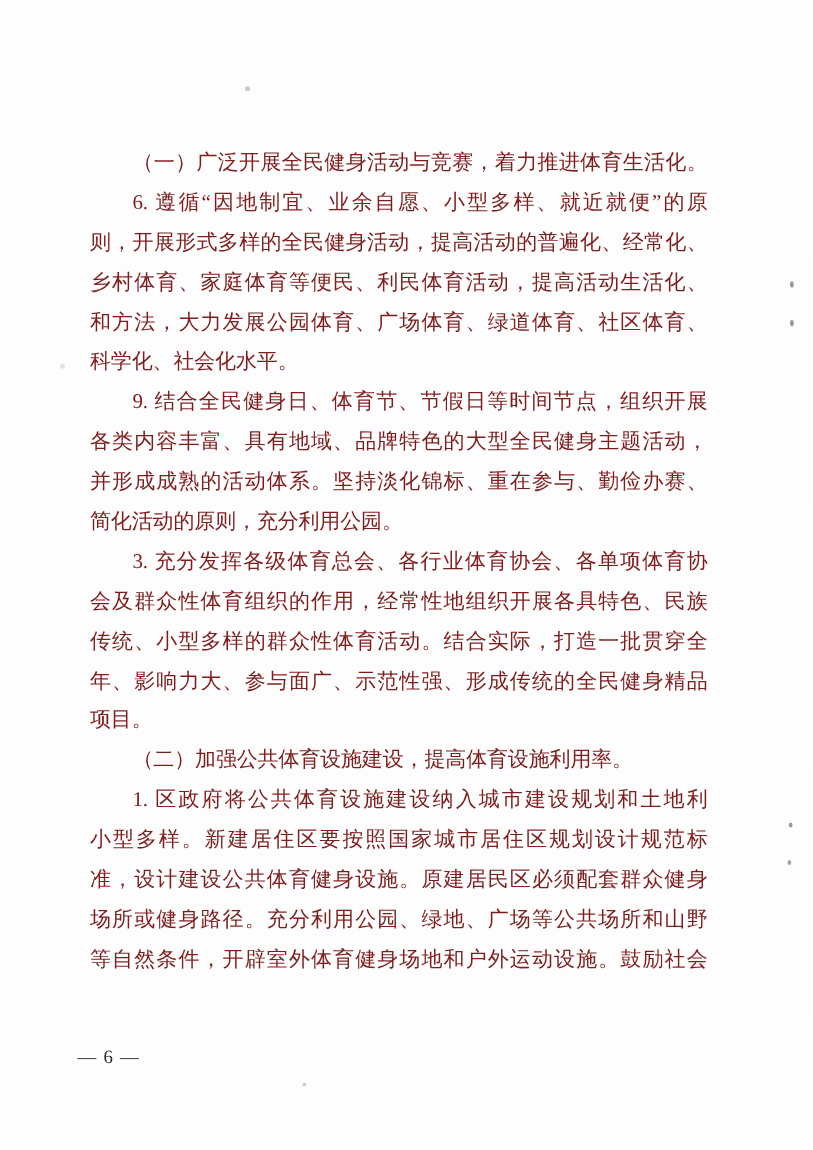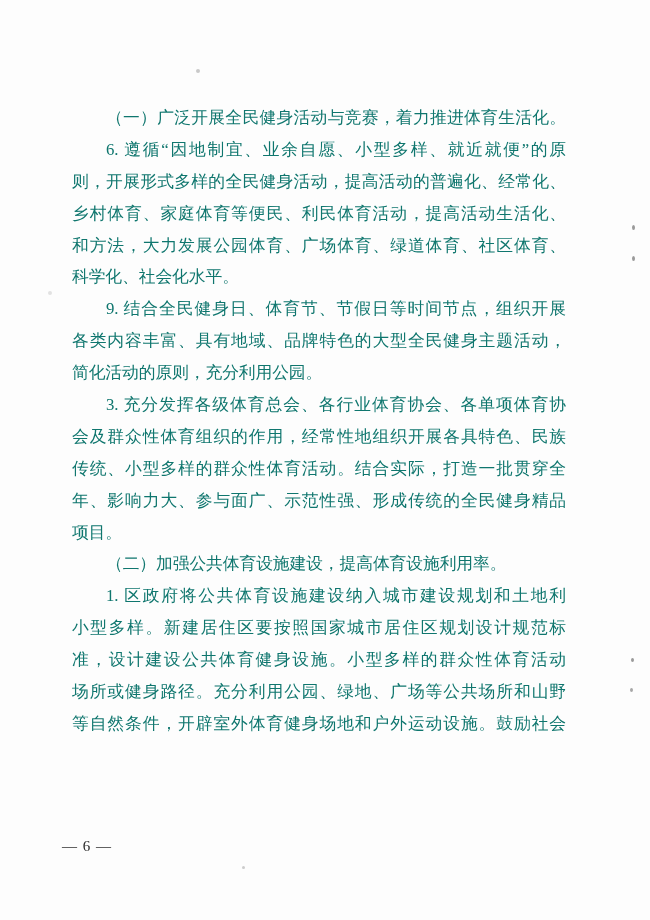--- a/index.html
+++ b/index.html
@@ -11,23 +11,23 @@
     position: relative;
     width: 650px;
     height: 920px;
     background: #fdfdfd;
     overflow: hidden;
     font-family: "Liberation Serif", "DejaVu Serif", serif;
   }
   #text-block {
     position: absolute;
     left: 72px;
-    top: 102px;
+    top: 114px;
     width: 494px;
-    color: #0f766e;
+    color: #7f1d1d;
   }
   .line {
     height: 31.9px;
     line-height: 31.9px;
     font-size: 16.8px;
     letter-spacing: -0.1px;
     white-space: nowrap;
     text-rendering: optimizeLegibility;
   }
   .line.fill {
@@ -58,30 +58,31 @@
 <div id="page">
   <div id="text-block">
       <div class="line indent fill">（一）广泛开展全民健身活动与竞赛，着力推进体育生活化。</div>
       <div class="line indent fill">6. 遵循“因地制宜、业余自愿、小型多样、就近就便”的原</div>
       <div class="line fill">则，开展形式多样的全民健身活动，提高活动的普遍化、经常化、</div>
       <div class="line fill">乡村体育、家庭体育等便民、利民体育活动，提高活动生活化、</div>
       <div class="line fill">和方法，大力发展公园体育、广场体育、绿道体育、社区体育、</div>
       <div class="line">科学化、社会化水平。</div>
       <div class="line indent fill">9. 结合全民健身日、体育节、节假日等时间节点，组织开展</div>
       <div class="line fill">各类内容丰富、具有地域、品牌特色的大型全民健身主题活动，</div>
+      <div class="line fill">并形成成熟的活动体系。坚持淡化锦标、重在参与、勤俭办赛、</div>
       <div class="line">简化活动的原则，充分利用公园。</div>
       <div class="line indent fill">3. 充分发挥各级体育总会、各行业体育协会、各单项体育协</div>
       <div class="line fill">会及群众性体育组织的作用，经常性地组织开展各具特色、民族</div>
       <div class="line fill">传统、小型多样的群众性体育活动。结合实际，打造一批贯穿全</div>
       <div class="line fill">年、影响力大、参与面广、示范性强、形成传统的全民健身精品</div>
       <div class="line">项目。</div>
       <div class="line indent">（二）加强公共体育设施建设，提高体育设施利用率。</div>
       <div class="line indent fill">1. 区政府将公共体育设施建设纳入城市建设规划和土地利</div>
       <div class="line fill">小型多样。新建居住区要按照国家城市居住区规划设计规范标</div>
-      <div class="line fill">准，设计建设公共体育健身设施。小型多样的群众性体育活动</div>
+      <div class="line fill">准，设计建设公共体育健身设施。原建居民区必须配套群众健身</div>
       <div class="line fill">场所或健身路径。充分利用公园、绿地、广场等公共场所和山野</div>
       <div class="line fill">等自然条件，开辟室外体育健身场地和户外运动设施。鼓励社会</div>
     </div>
   <div id="page-footer">— 6 —</div>
   <div id="specks">
       <div class="speck" style="left: 196px; top: 69px; width: 4px; height: 4px; background: rgb(201, 201, 201);"></div>
       <div class="speck" style="left: 48px; top: 291px; width: 4px; height: 4px; background: rgb(226, 226, 226);"></div>
       <div class="speck" style="left: 632px; top: 225px; width: 3px; height: 5px; background: rgb(154, 154, 154);"></div>
       <div class="speck" style="left: 632px; top: 256px; width: 3px; height: 5px; background: rgb(154, 154, 154);"></div>
       <div class="speck" style="left: 631px; top: 658px; width: 3px; height: 4px; background: rgb(154, 154, 154);"></div>

